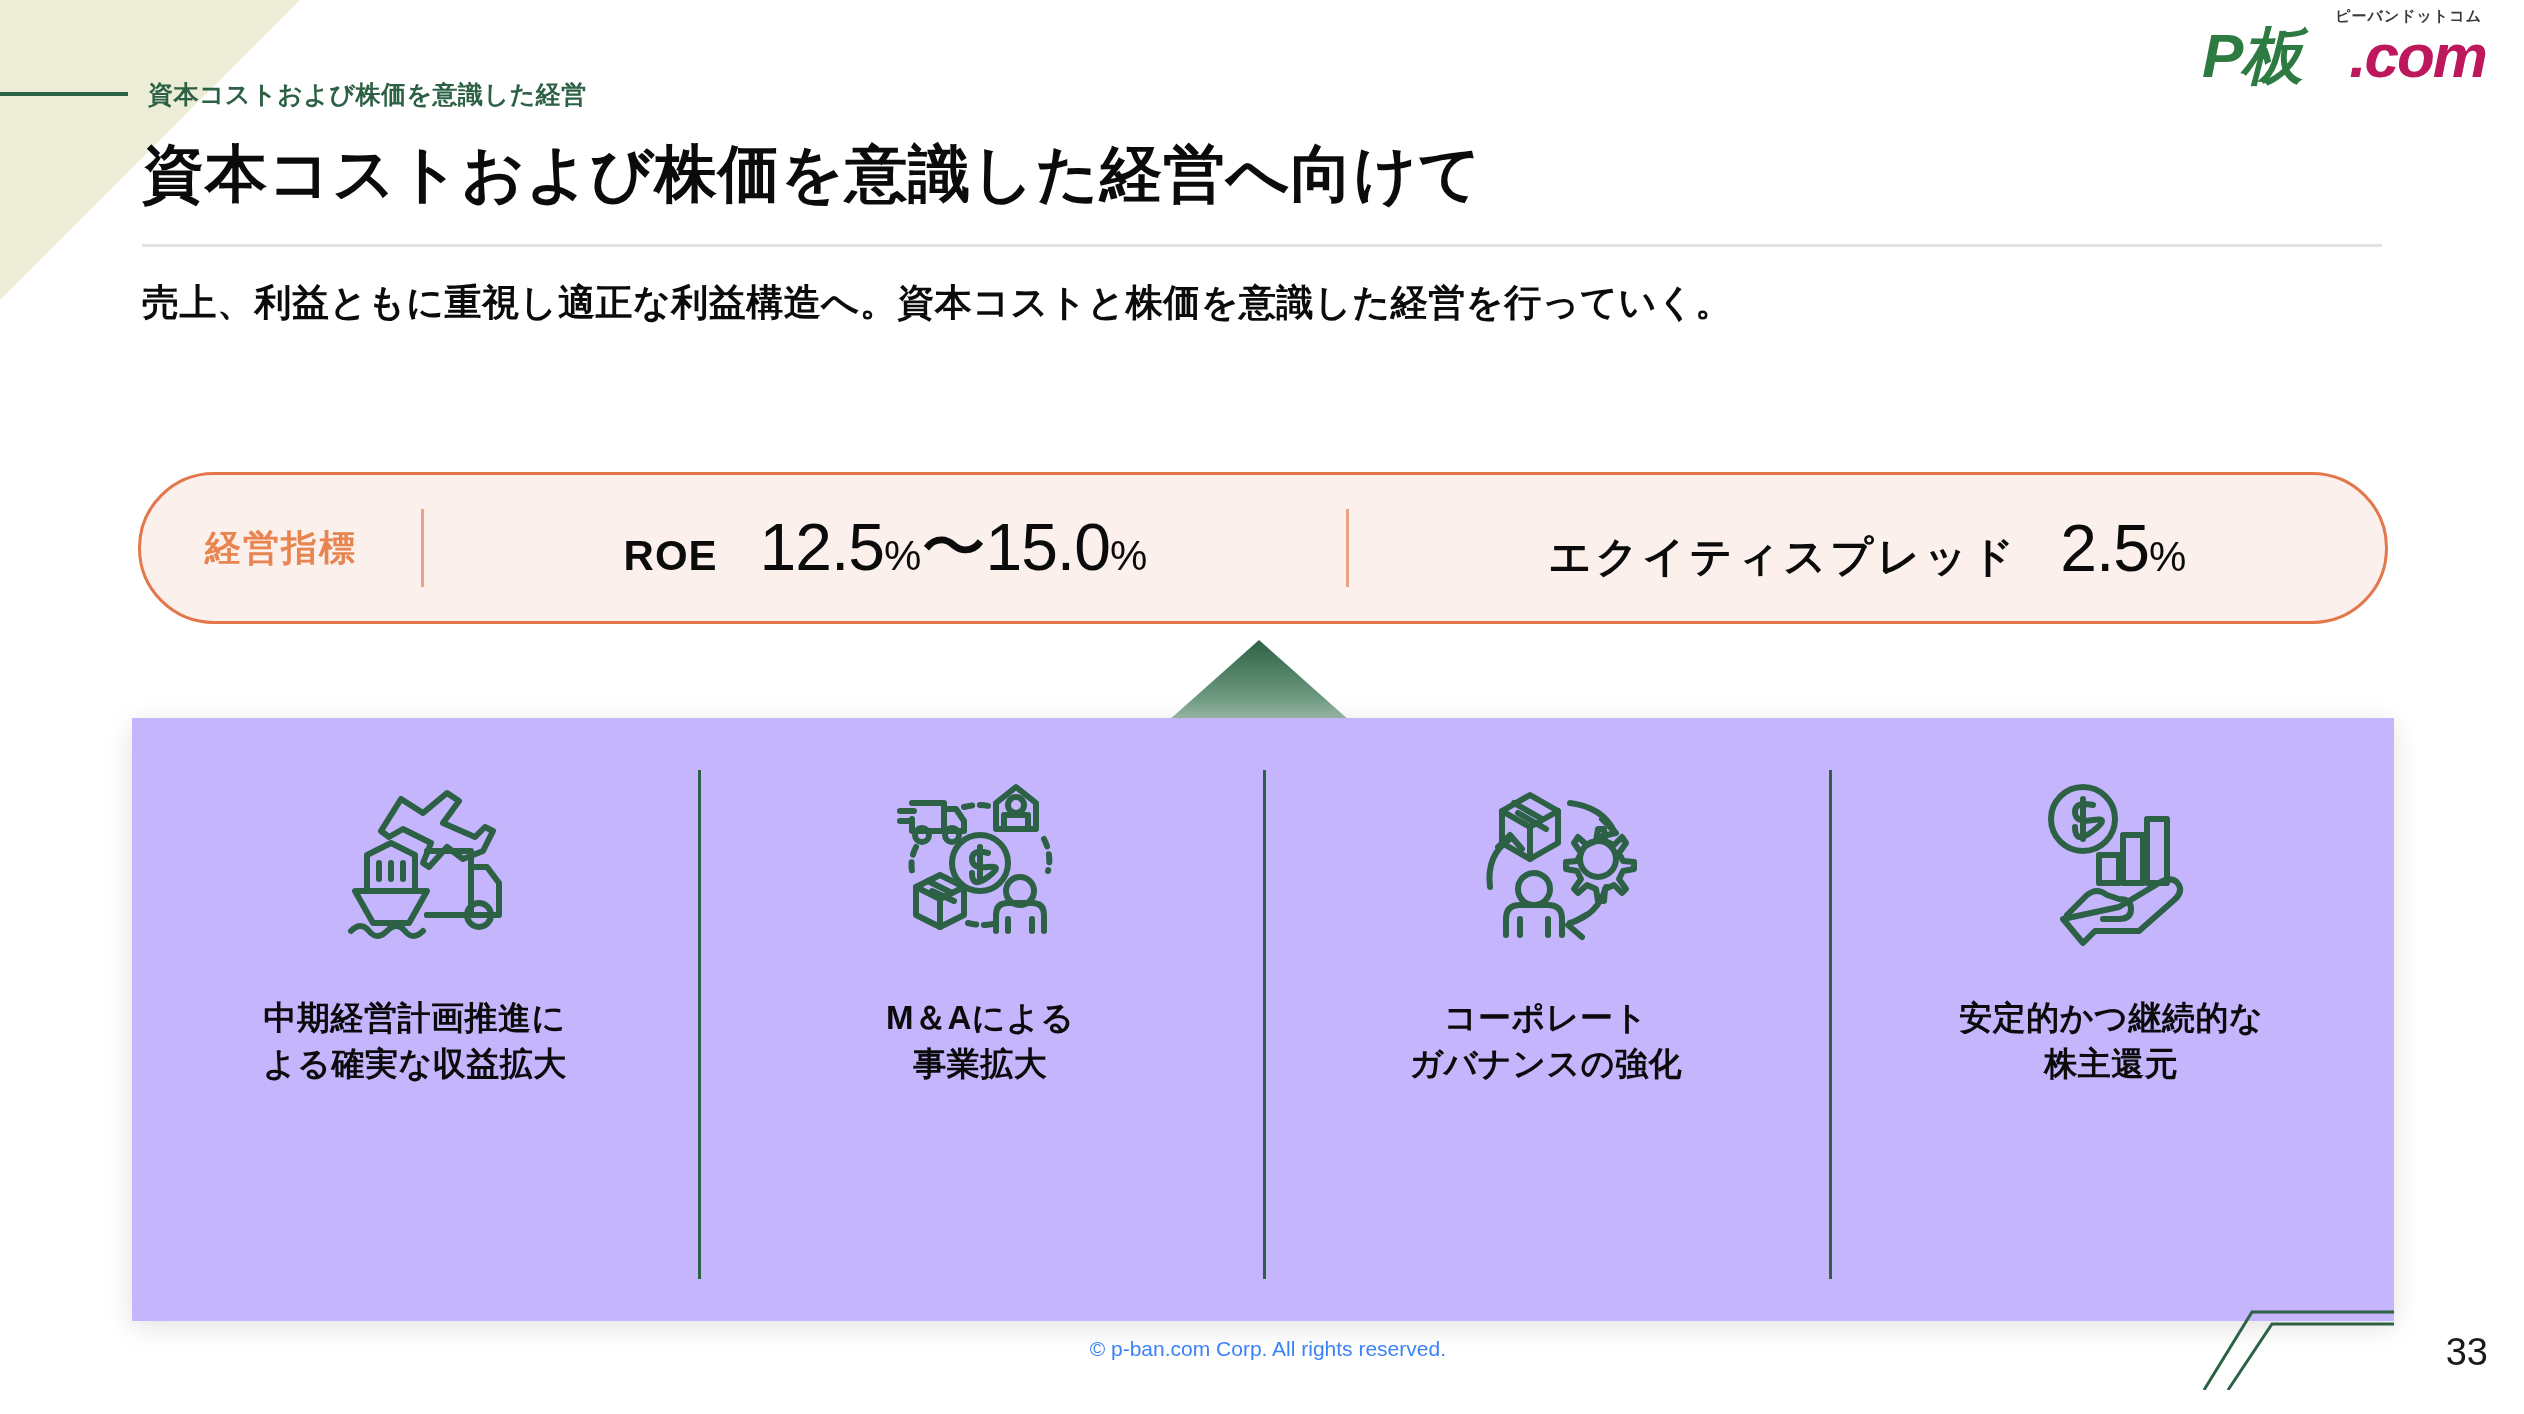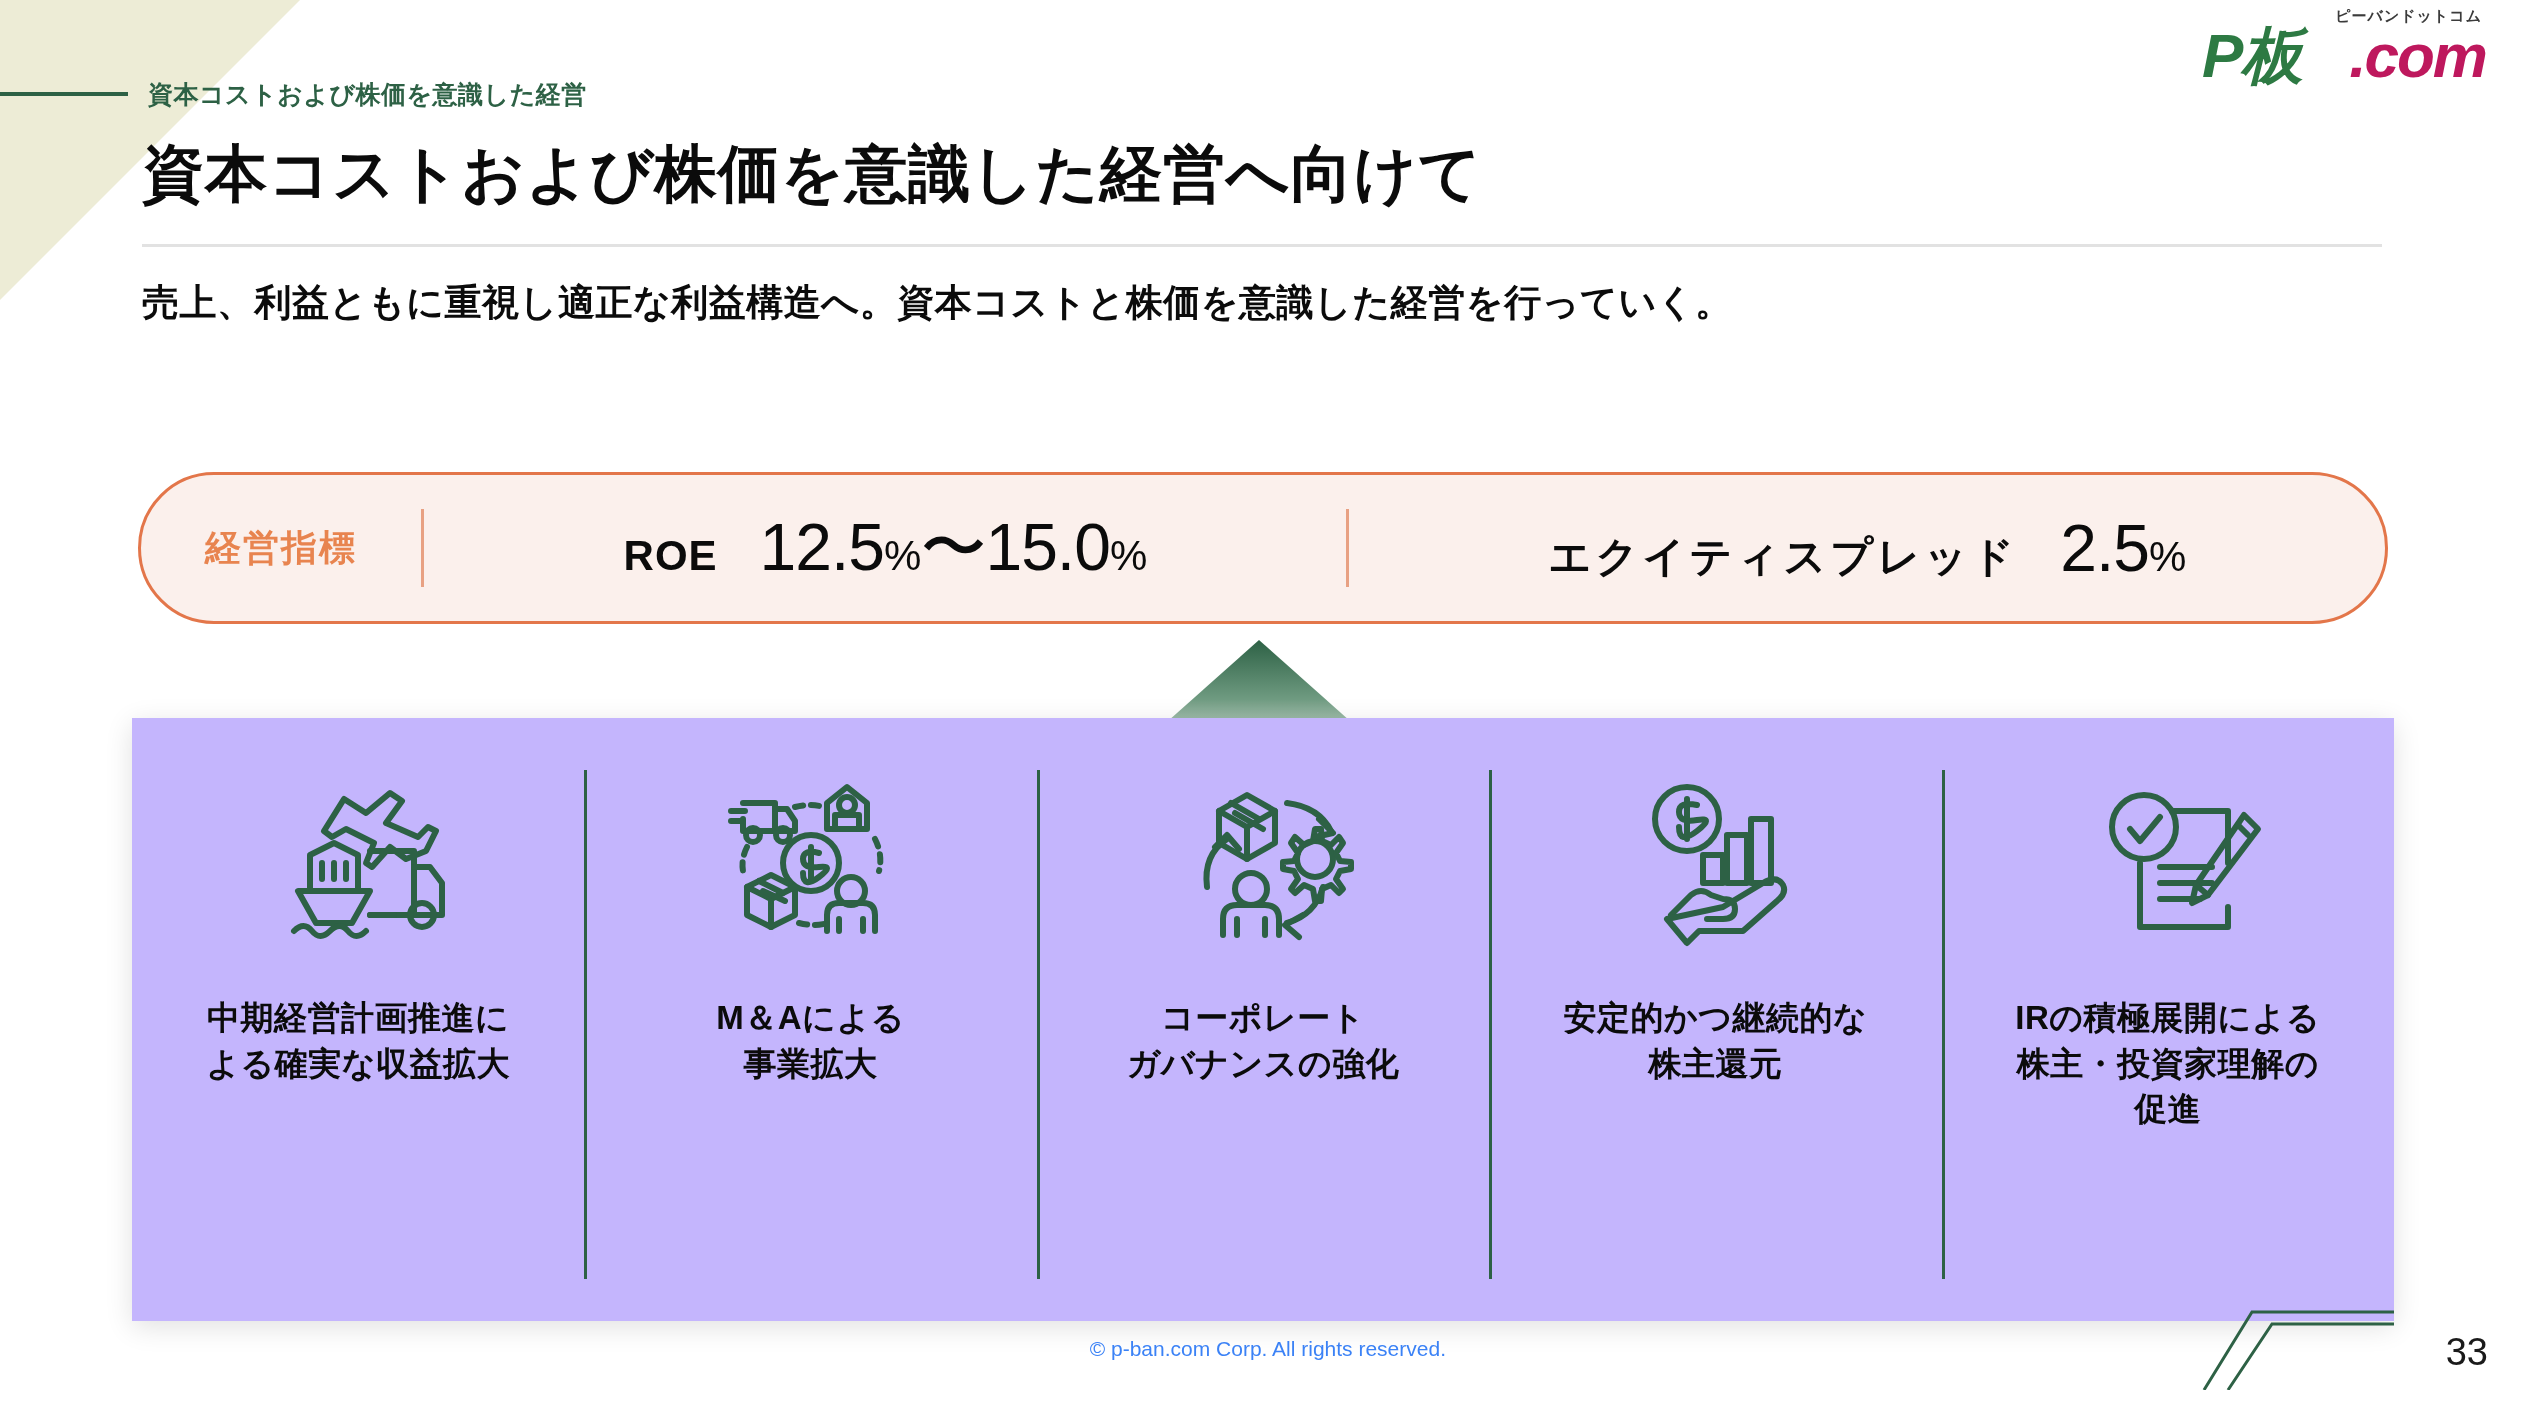--- a/index.html
+++ b/index.html
@@ -368,35 +368,20 @@
           <rect x="44" y="46" width="10" height="14"></rect>
           <rect x="56" y="36" width="10" height="24"></rect>
           <rect x="68" y="28" width="10" height="32"></rect>
           <path d="M28 76 L38 66 q5 -4 10 0 L54 68 q6 0 6 5 t-6 5 L46 78"></path>
           <path d="M54 72 L74 60 q7 -4 10 1 q2 4 -3 8 L64 84 L42 84 L36 90 L26 78 Z"></path>
         </svg>
       </div>
       <div class="pillar-label">安定的かつ継続的な<br>株主還元</div>
     </div>
 
-    <div class="pillar">
-      <div class="pillar-icon">
-        <svg viewBox="0 0 100 100" fill="none" stroke="#2d6145" stroke-width="3" stroke-linecap="round" stroke-linejoin="round">
-          <path d="M36 50 L36 82 L80 82 L80 72"></path>
-          <path d="M80 50 L80 24 L52 24"></path>
-          <circle cx="38" cy="32" r="16"></circle>
-          <path d="M31 33 L36 39 L46 27"></path>
-          <path d="M46 52 L72 52 M46 60 L72 60 M46 68 L66 68"></path>
-          <path d="M88 26 L95 33 L70 66 L62 70 L64 61 Z"></path>
-          <path d="M85 31 L90 36"></path>
-          <path d="M64 61 L70 66"></path>
-        </svg>
-      </div>
-      <div class="pillar-label">IRの積極展開による<br>株主・投資家理解の<br>促進</div>
-    </div>
 
   </div>
 
   <div class="copyright">©  p-ban.com Corp. All rights reserved.</div>
   <svg class="footer-slash" viewBox="0 0 200 96">
     <path d="M10 96 L58 18 L200 18" fill="none" stroke="#2d6145" stroke-width="3"></path>
     <path d="M34 96 L78 30 L200 30" fill="none" stroke="#2d6145" stroke-width="3"></path>
   </svg>
   <div class="page-number">33</div>
 

